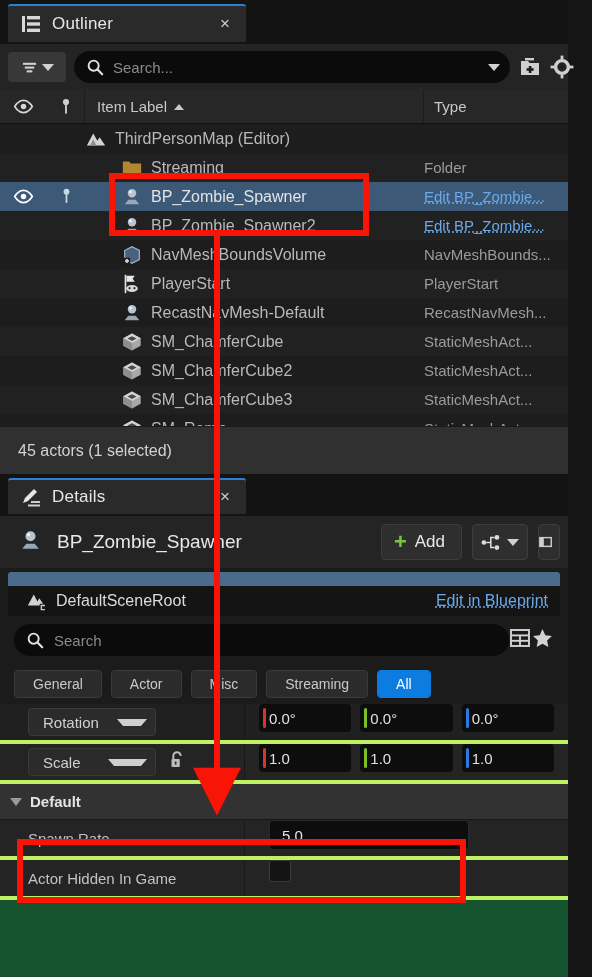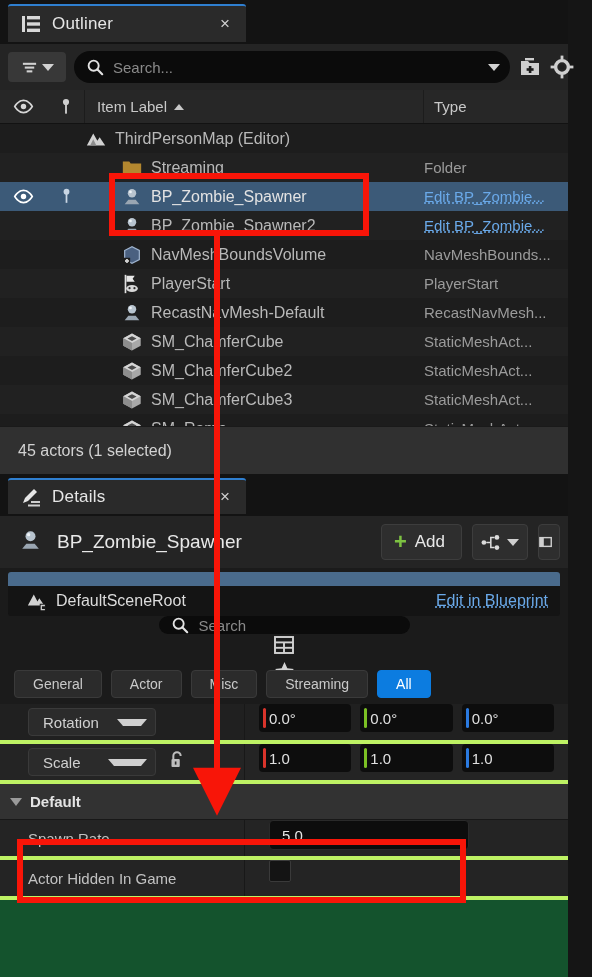--- a/index.html
+++ b/index.html
@@ -102,21 +102,21 @@
   }
   .caret-down { width: 0; height: 0; border-left: 6px solid transparent; border-right: 6px solid transparent; border-top: 7px solid #cfcfcf; }
 
   .comp-tree { background: #141414; margin: 4px 8px 0 8px; border-radius: 3px; overflow: hidden; }
   .comp-row { height: 30px; display: flex; align-items: center; padding-left: 18px; gap: 8px; }
   .comp-row.sel { background: #4a6b8c; height: 14px; }
   .comp-row .c-name { color: #dcdcdc; font-size: 16px; }
   .comp-row .c-link { margin-left: auto; margin-right: 12px; color: #6aa9e9; font-size: 16px;
     text-decoration: underline; text-decoration-style: dotted; cursor: pointer; }
 
-  .det-search-bar { height: 48px; display: flex; align-items: center; padding: 0 14px; background: #1b1b1b; flex-direction: column; }
+  .det-search-bar { height: 48px; display: flex; align-items: center; padding: 0 14px; background: #1b1b1b; }
   .det-search {
     flex: 1 1 auto; height: 32px; background: #0b0b0b; border-radius: 16px;
     display: flex; align-items: center; padding: 0 12px; gap: 10px; min-width: 0;
   }
   .det-search input {
     flex: 1; min-width: 0; background: transparent; border: 0; outline: 0;
     color: #d8d8d8; font-size: 15px; font-family: "Liberation Sans", sans-serif;
   }
   .det-search input::placeholder { color: #8a8a8a; }
 

